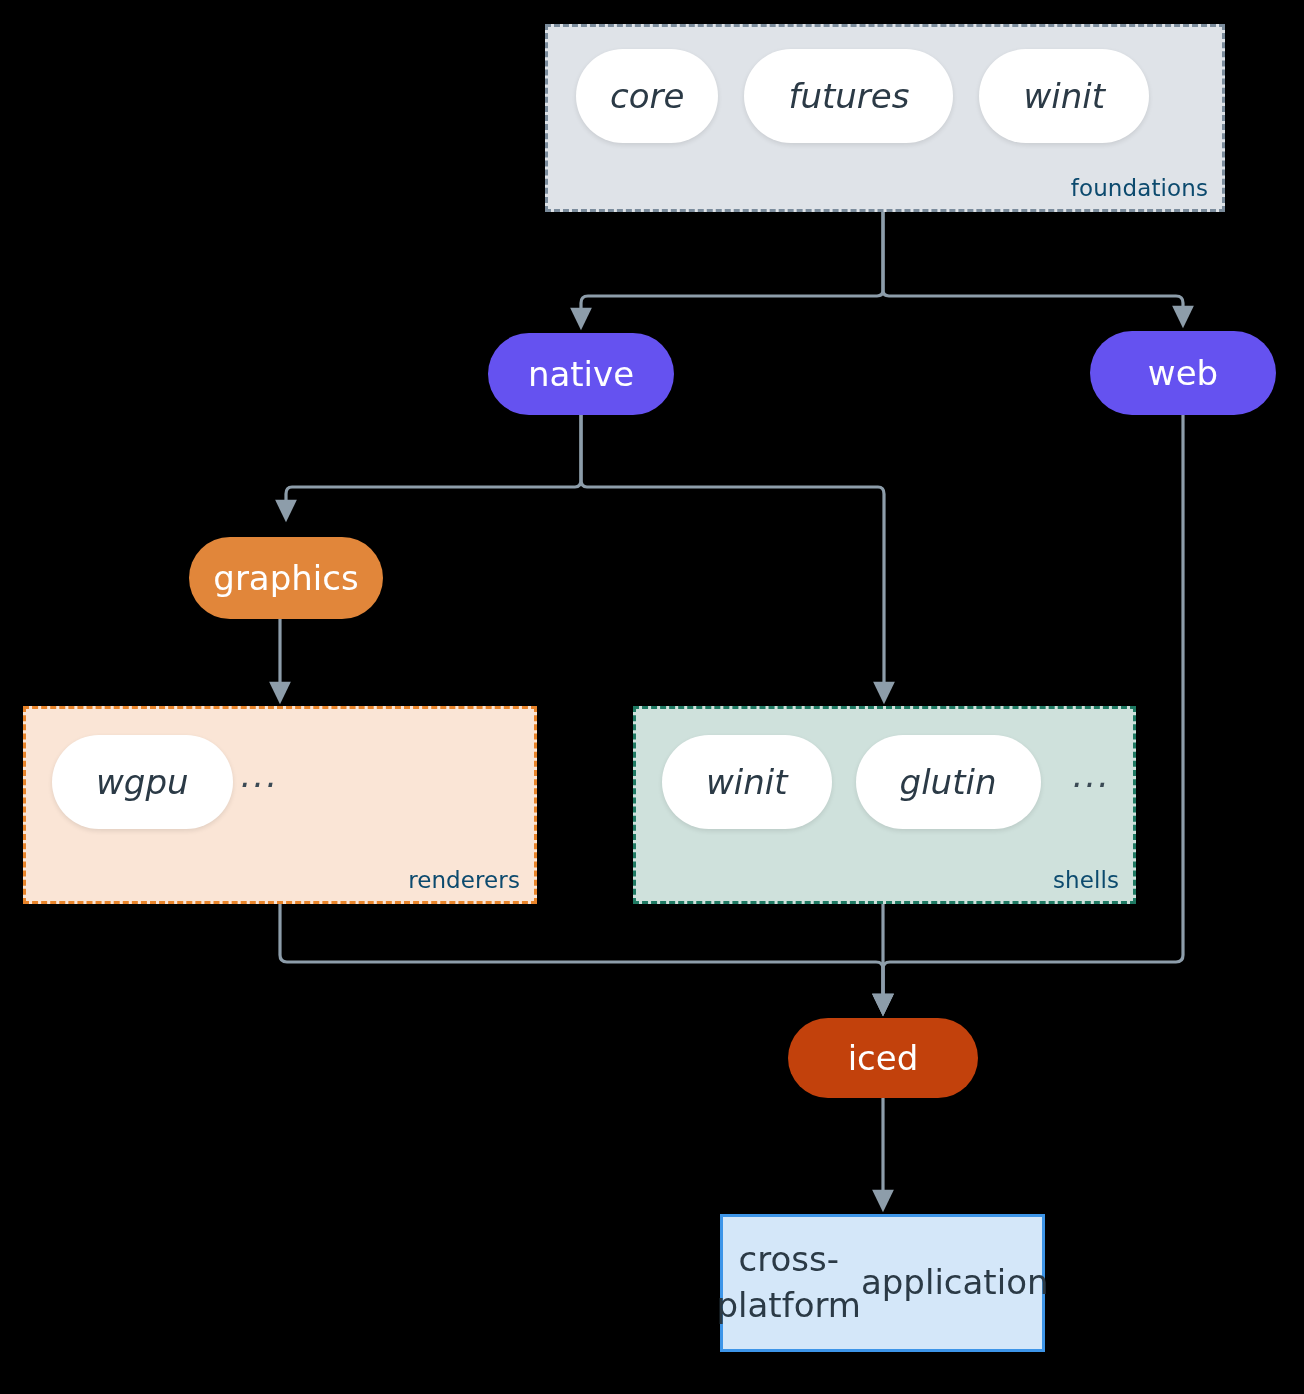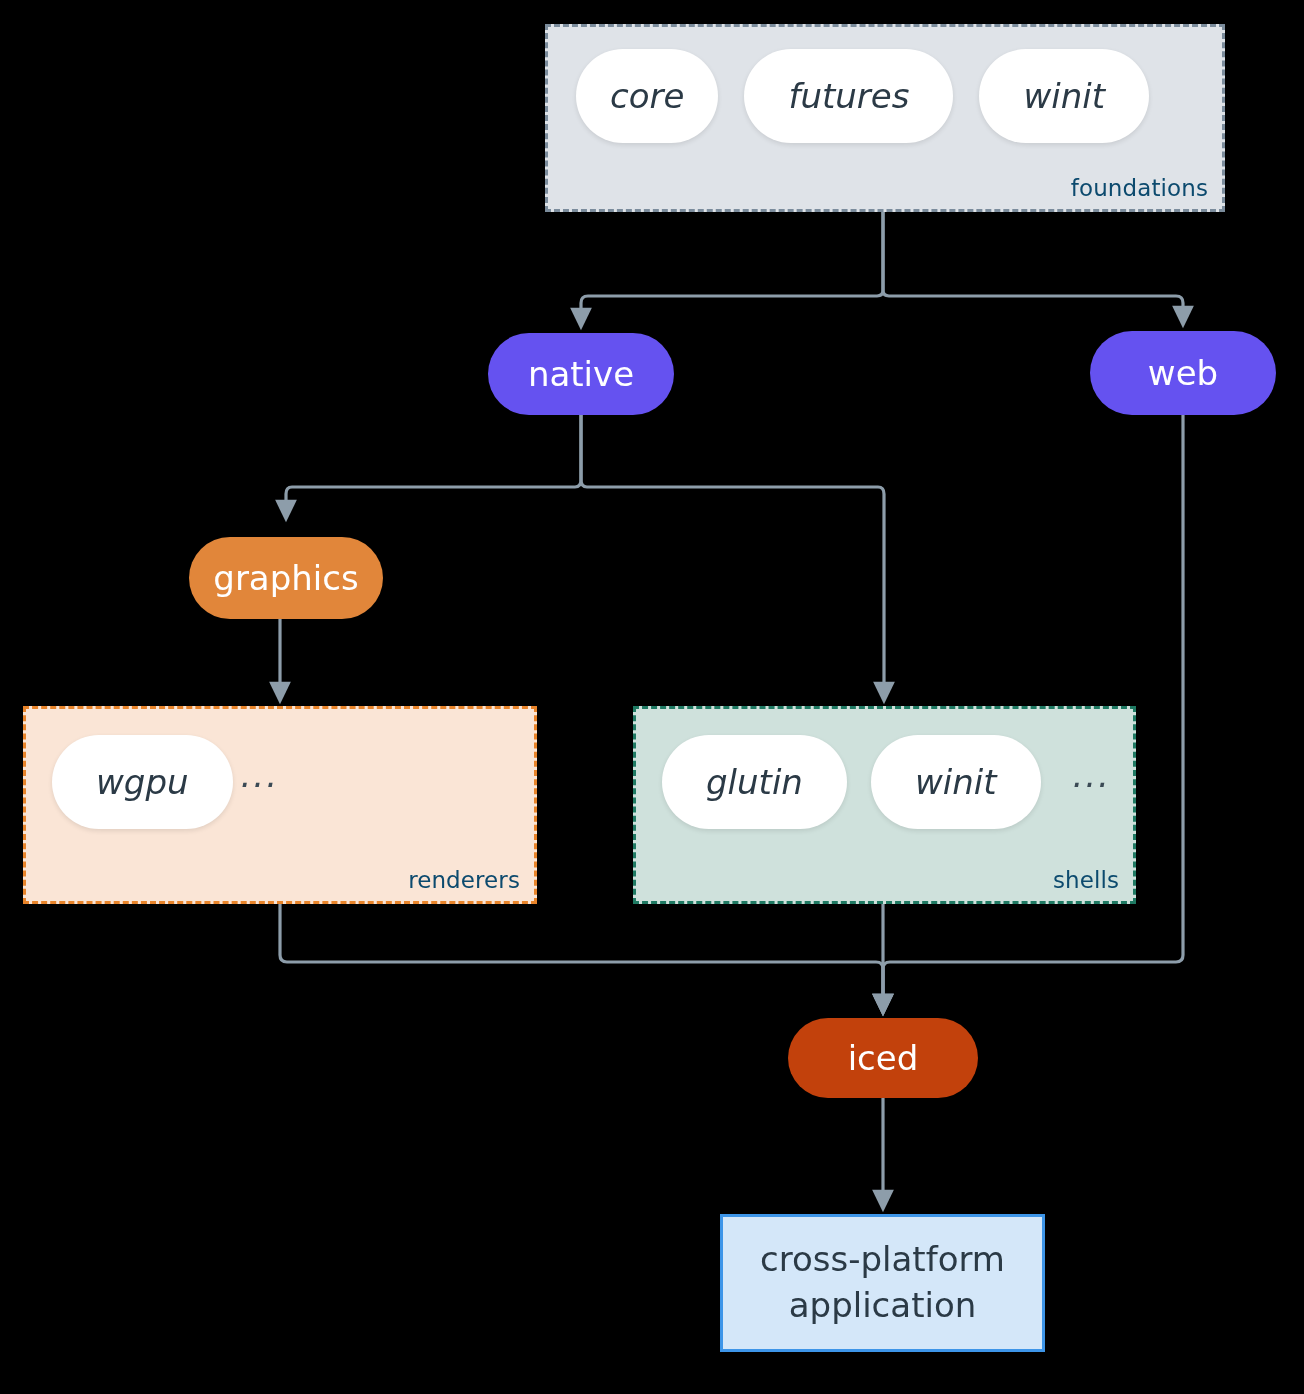--- a/index.html
+++ b/index.html
@@ -148,21 +148,21 @@
   }
 
   
   #node-application {
     position: absolute;
     box-sizing: border-box;
     left: 720px; top: 1214px; width: 325px; height: 138px;
     background: #d4e7f9;
     border: 3px solid #3d95e8;
     display: flex;
-    flex-direction: column;
+    flex-direction: row;
     align-items: center;
     justify-content: center;
     color: #2b3a46;
     font-size: 34px;
     line-height: 1.35;
     text-align: center;
   }
 </style>
 </head>
 <body>
@@ -216,22 +216,22 @@
   <div class="group-box" id="group-renderers">
     <div class="group-items">
       <div class="chip chip-wide">wgpu</div>
       <div class="ellipsis">...</div>
     </div>
     <div class="group-label">renderers</div>
   </div>
 
   <div class="group-box" id="group-shells">
     <div class="group-items">
+      <div class="chip chip-wide">winit</div>
       <div class="chip chip-wide">glutin</div>
-      <div class="chip chip-wide">winit</div>
       <div class="ellipsis">...</div>
     </div>
     <div class="group-label">shells</div>
   </div>
 
   <div class="node-pill" id="node-iced">iced</div>
 
   <div id="node-application">
     <div>cross-platform</div>
     <div>application</div>

